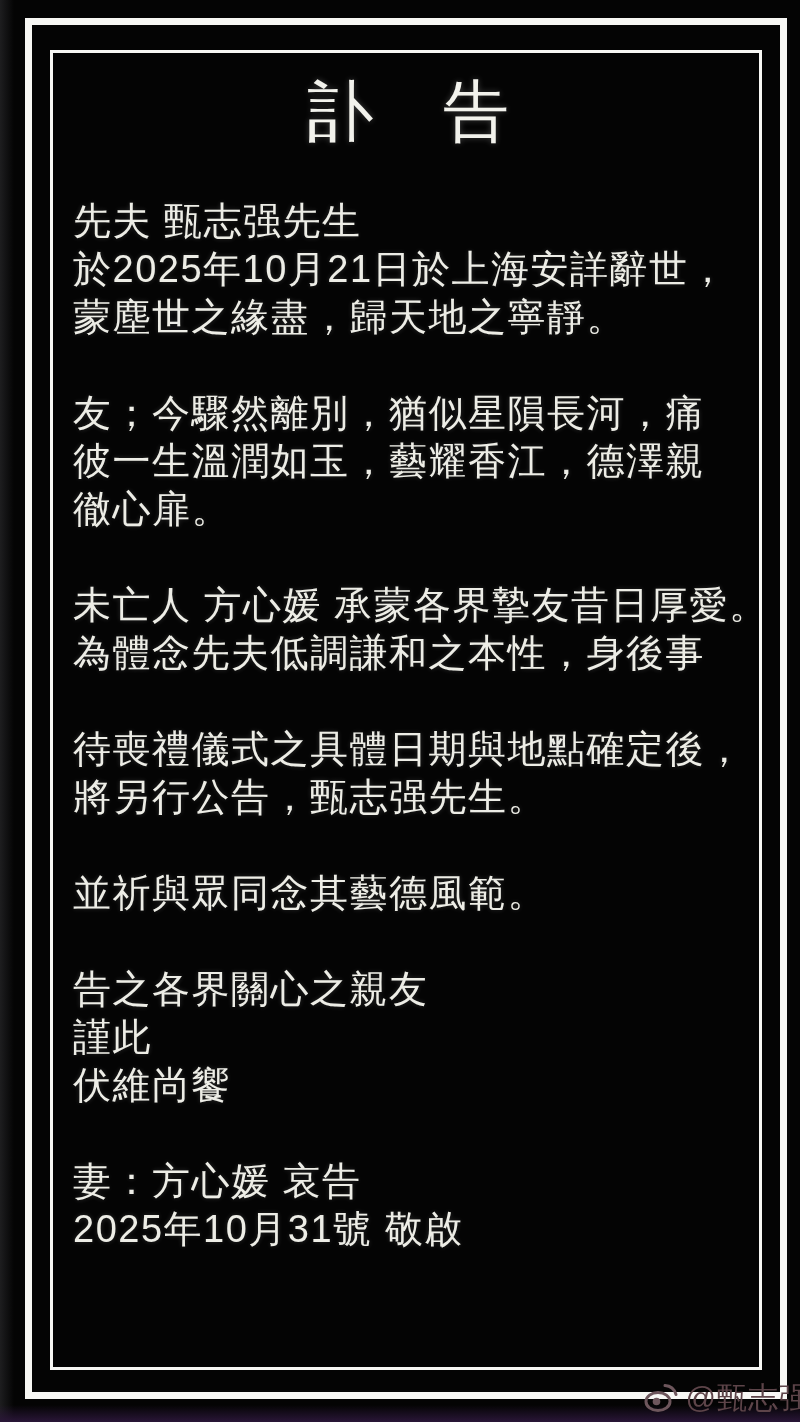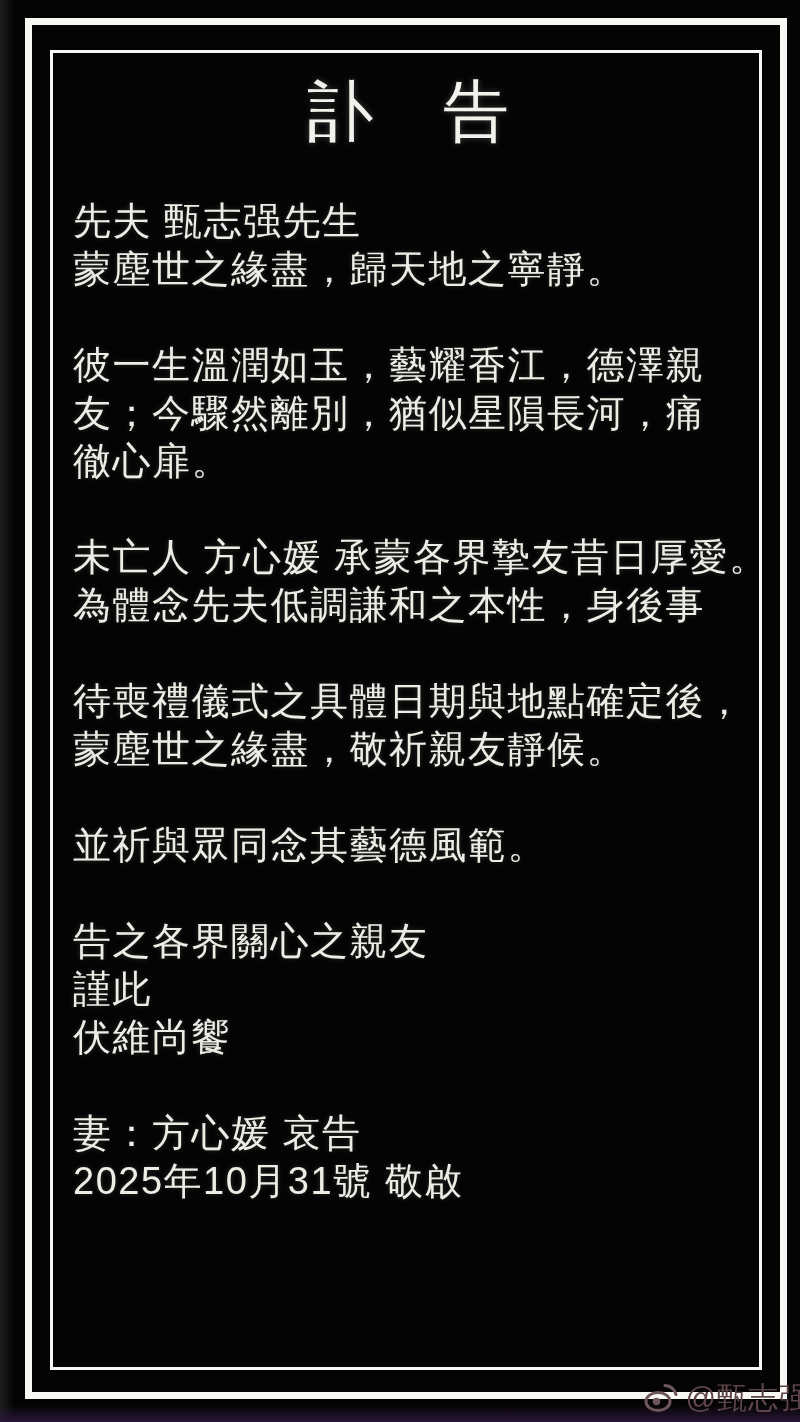--- a/index.html
+++ b/index.html
@@ -101,37 +101,38 @@
   <div class="edge-glow"></div>
 
   <div class="outer-frame">
     <div class="inner-frame">
       <div class="content">
 
         <h1 class="title">訃　告</h1>
 
         <div class="para">
           <div class="line">先夫 甄志强先生</div>
+          <div class="line">於2025年10月21日於上海安詳辭世，</div>
           <div class="line">蒙塵世之緣盡，歸天地之寧靜。</div>
         </div>
 
         <div class="para">
+          <div class="line">友；今驟然離別，猶似星隕長河，痛</div>
           <div class="line">彼一生溫潤如玉，藝耀香江，德澤親</div>
-          <div class="line">友；今驟然離別，猶似星隕長河，痛</div>
           <div class="line">徹心扉。</div>
         </div>
 
         <div class="para">
           <div class="line">未亡人 方心媛 承蒙各界摯友昔日厚愛。</div>
           <div class="line">為體念先夫低調謙和之本性，身後事</div>
         </div>
 
         <div class="para">
           <div class="line">待喪禮儀式之具體日期與地點確定後，</div>
-          <div class="line">蒙塵世之緣盡，敬祈親友靜候。</div>
+          <div class="line">將另行公告，甄志强先生。</div>
         </div>
 
         <div class="para">
           <div class="line">並祈與眾同念其藝德風範。</div>
         </div>
 
         <div class="para">
           <div class="line">告之各界關心之親友</div>
           <div class="line">謹此</div>
           <div class="line">伏維尚饗</div>

